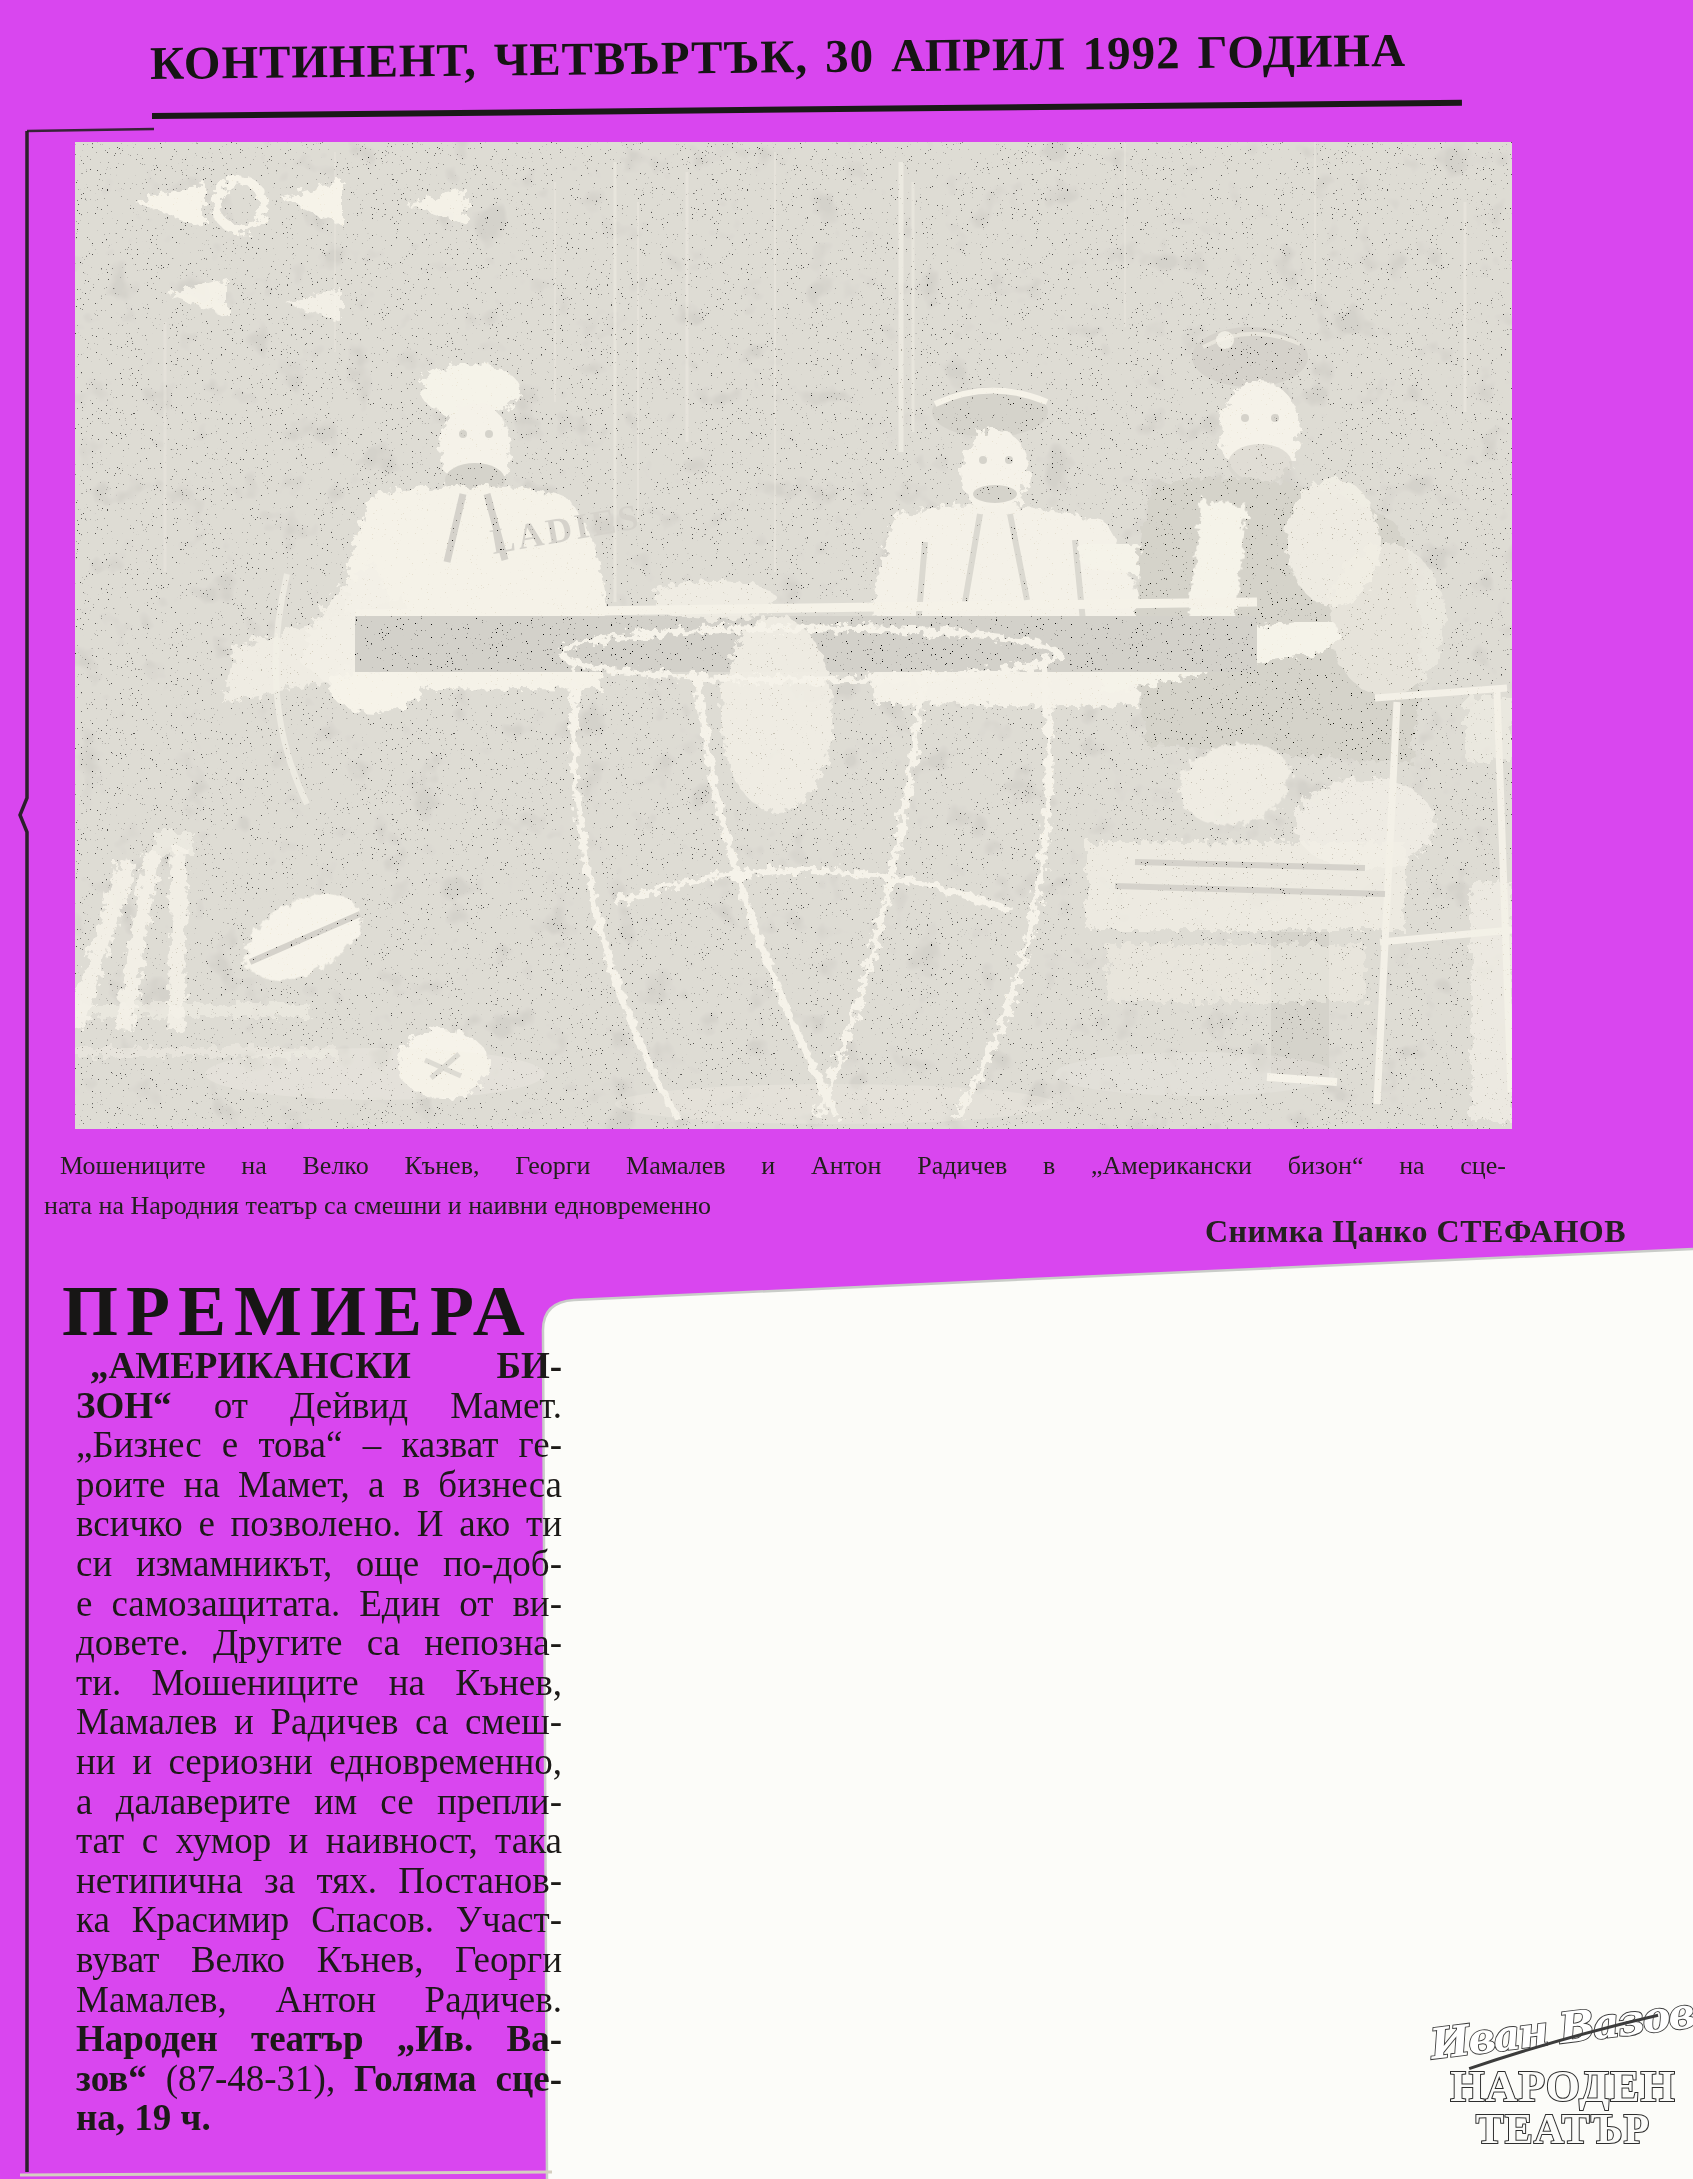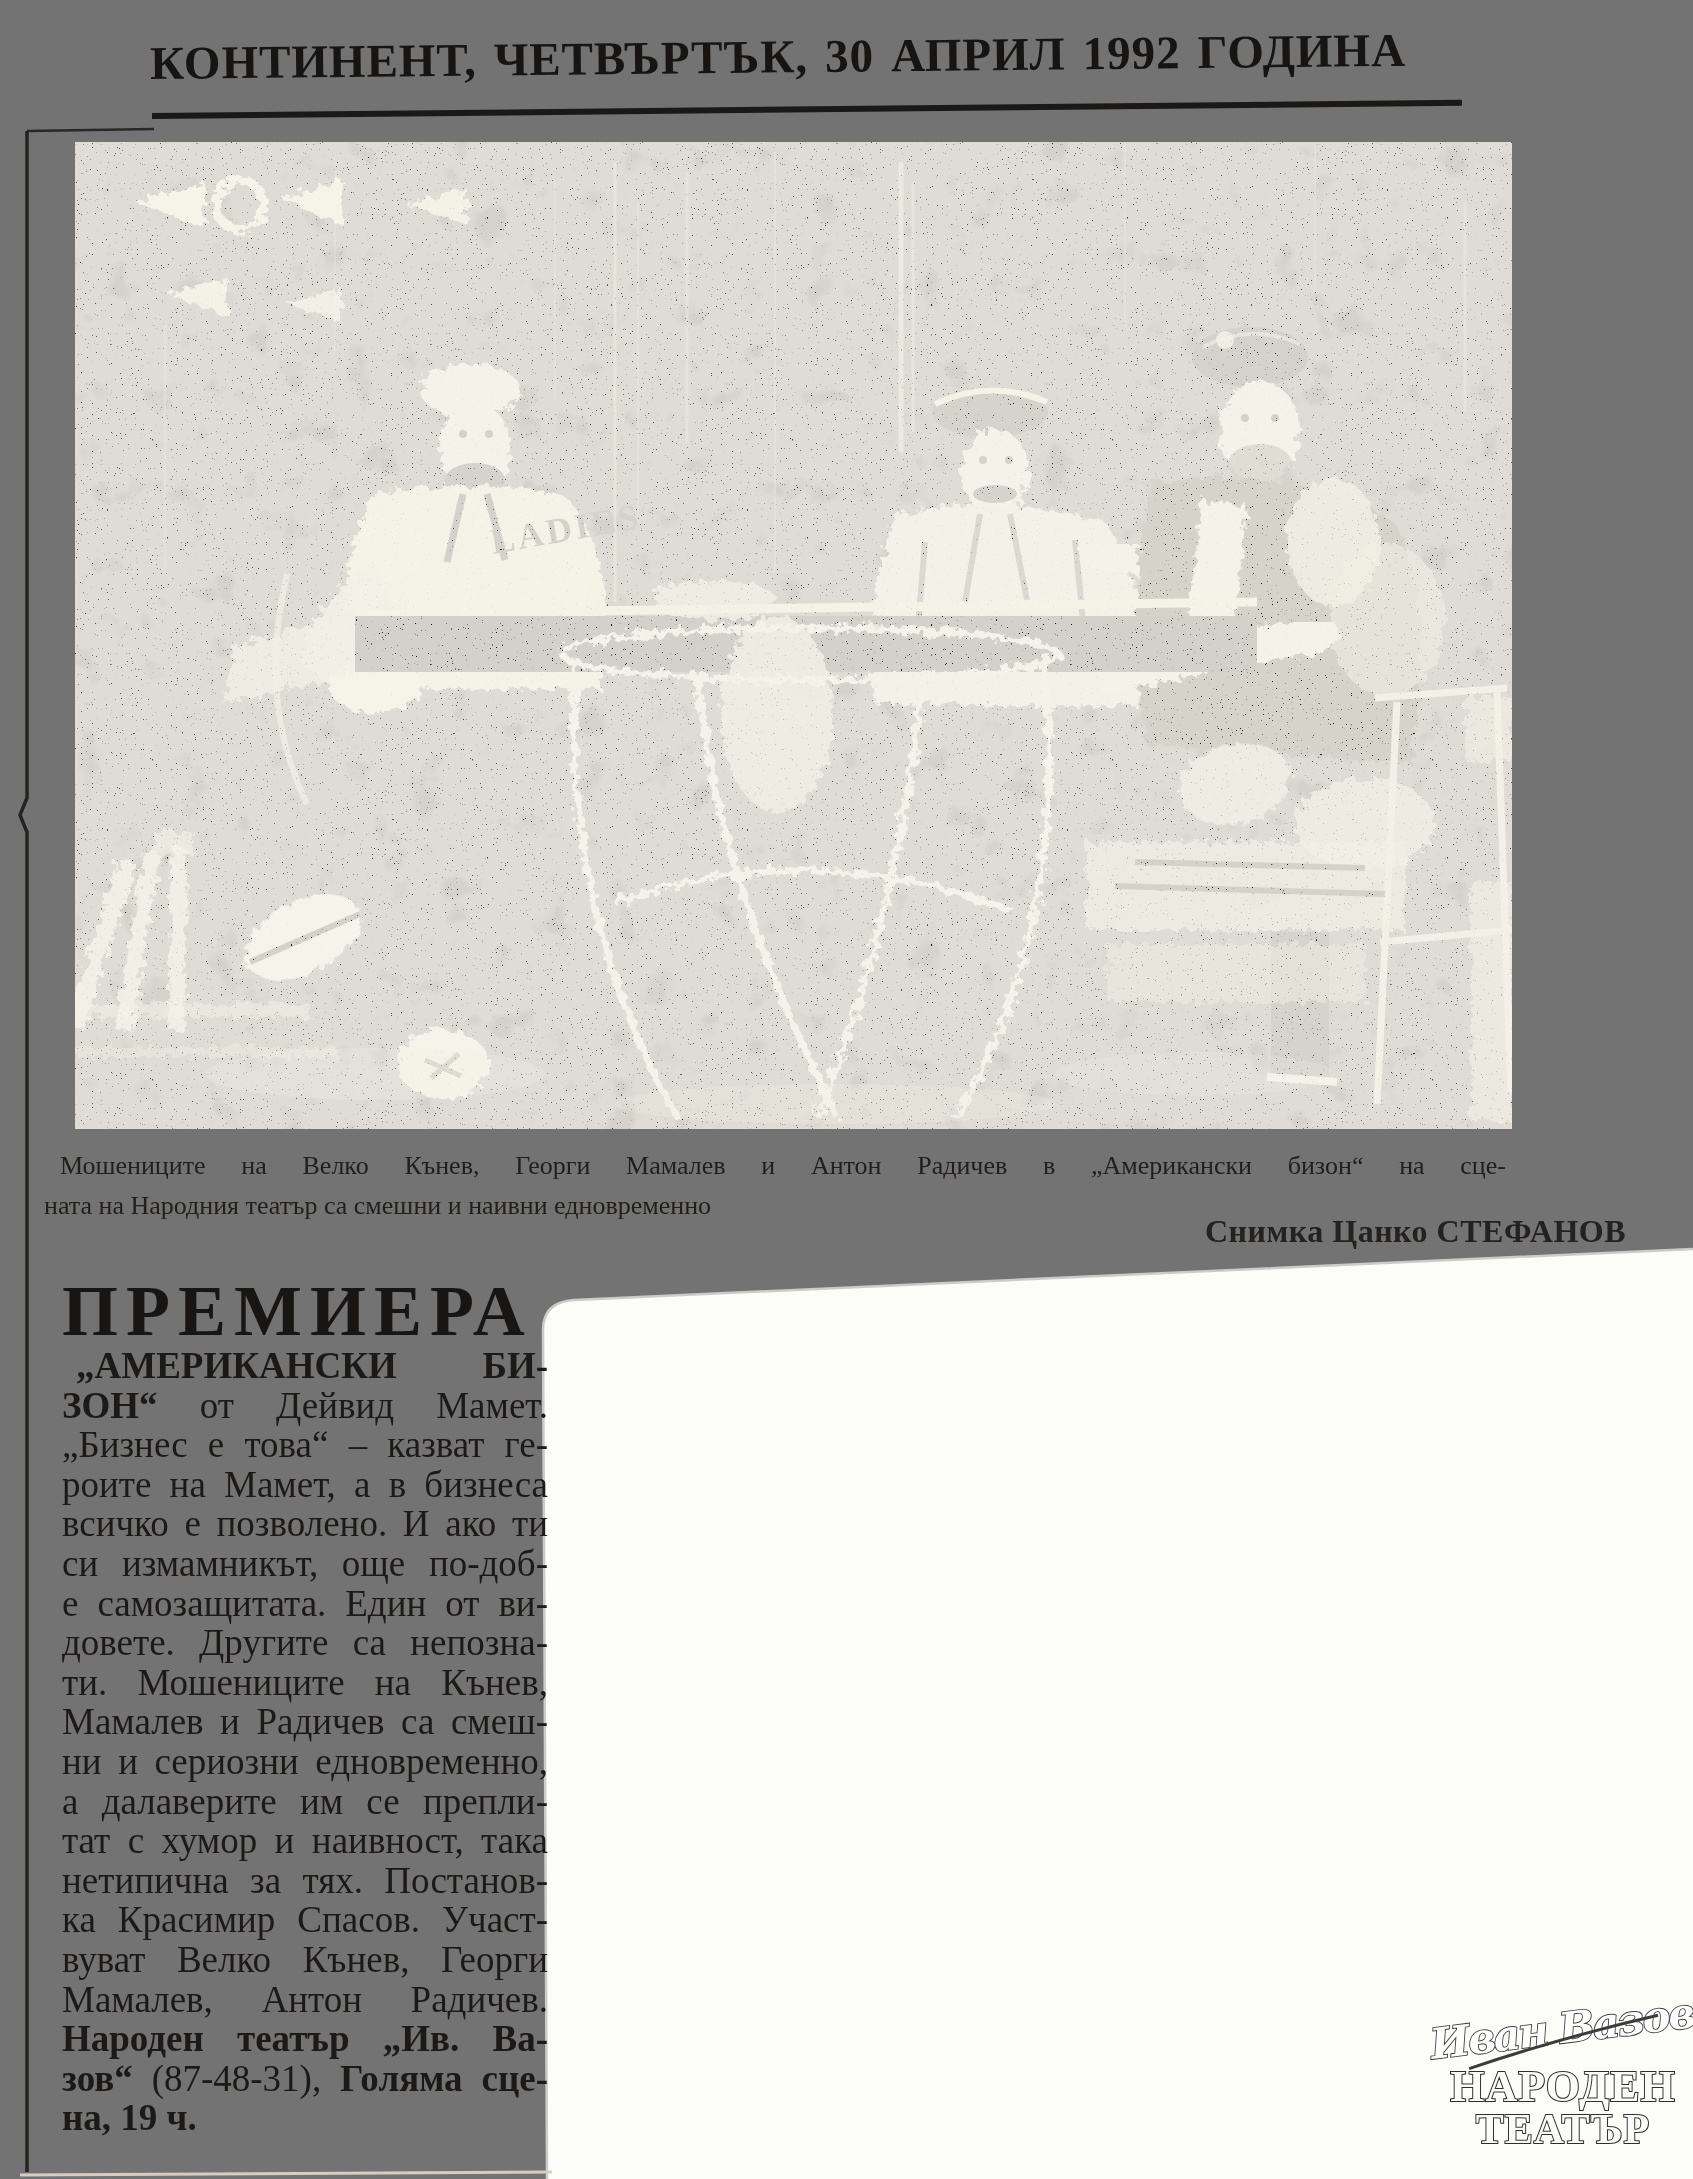--- a/index.html
+++ b/index.html
@@ -1,18 +1,18 @@
 <!DOCTYPE html>
 <html><head>
 <meta charset="utf-8">
 <style>
   html,body{margin:0;padding:0;background:#d8d4c8;}
   .page{
     position:relative;width:1693px;height:2179px;overflow:hidden;
-    background:#737373;
+    background:#d946ef;
     font-family:"Liberation Serif","DejaVu Serif",serif;
     color:#1b1b1b;
   }
   .masthead{
     position:absolute;left:150px;top:36px;width:1256px;
     font-size:47px;font-weight:700;letter-spacing:1px;
     text-align:justify;text-align-last:justify;
     transform:rotate(-0.6deg);transform-origin:left center;
     color:#161514;
   }
@@ -32,21 +32,21 @@
   .caption .l2{text-align:left;}
   .credit{
     position:absolute;left:1205px;top:1213px;
     font-size:32px;font-weight:700;letter-spacing:0.5px;color:#242220;
   }
   .kicker{
     position:absolute;left:62px;top:1270px;
     font-size:72px;font-weight:700;letter-spacing:8px;color:#171615;
   }
   .article{
-    position:absolute;left:62px;top:1346px;width:486px;
+    position:absolute;left:76px;top:1346px;width:486px;
     font-size:37px;line-height:39.6px;color:#1c1a18;
   }
   .a-line{text-align:justify;text-align-last:justify;}
   .a-line.last{text-align-last:left;}
   .a-line.indent{text-indent:14px;}
   .b{font-weight:700;}
   .edges,.stamp{position:absolute;}
   .edges{left:0;top:0;}
   .stamp{left:1428px;top:1985px;}
 </style>

